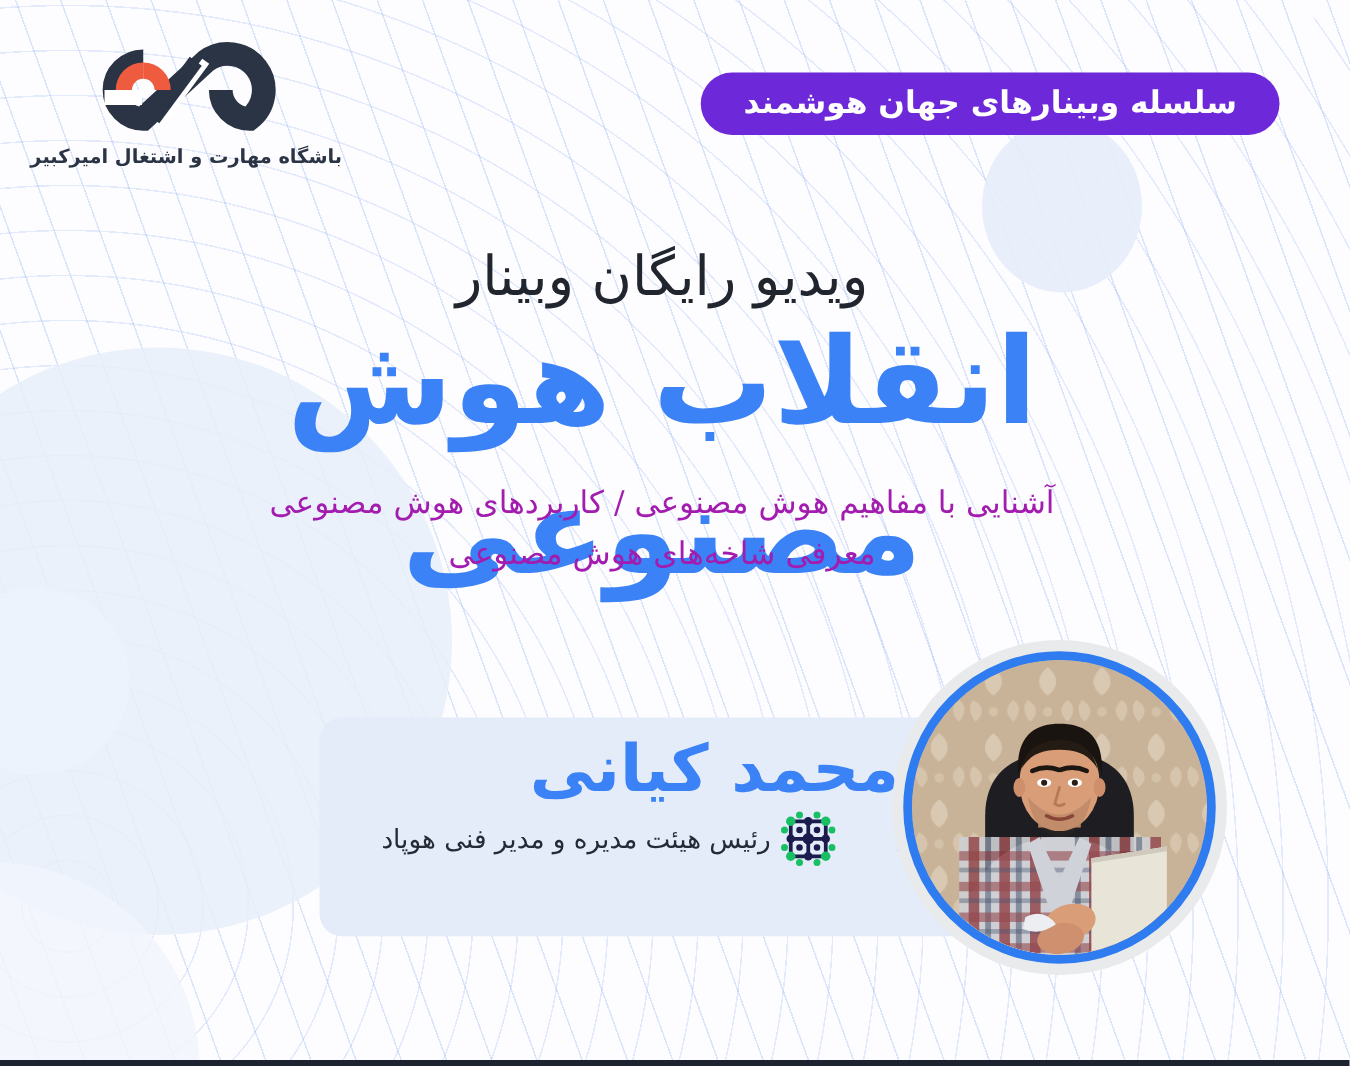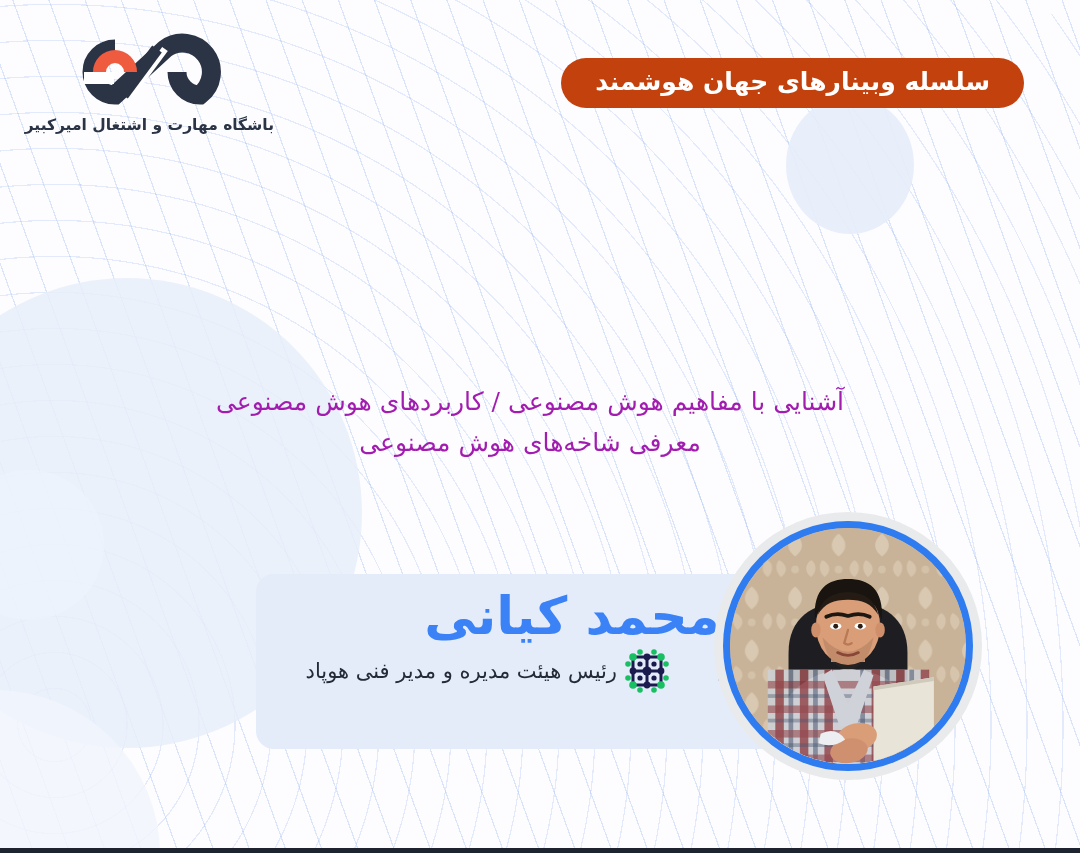--- a/index.html
+++ b/index.html
@@ -100,21 +100,21 @@
     font-weight:bold;
     color:#2b3445;
     letter-spacing:-.2px;
     white-space:nowrap;
   }
 
   
   #series-badge {
     position:absolute;
     right:56px; top:58px;
-    background:#c2410c;
+    background:#6d28d9;
     color:#ffffff;
     border-radius:30px;
     padding:11px 34px 14px;
     font-size:25px;
     font-weight:bold;
     line-height:1;
     white-space:nowrap;
     z-index:6;
   }
 
@@ -246,20 +246,24 @@
       <path d="M88 17 L54 63" stroke="#2b3445" stroke-width="12" fill="none" stroke-linecap="butt"></path>
       <path d="M24 40 A22 22 0 0 1 46 18 L46 31 A9 9 0 0 0 37 40 Z" fill="#ef5b3f"></path>
       <path d="M46 18 A22 22 0 0 1 68 40 L55 40 A9 9 0 0 0 46 31 Z" fill="#ef5b3f"></path>
       <rect x="15" y="40" width="30" height="12" fill="#ffffff"></rect>
     </svg>
     <div class="club-name">باشگاه مهارت و اشتغال امیرکبیر</div>
   </div>
 
   <div id="series-badge">سلسله وبینارهای جهان هوشمند</div>
 
+  <div id="headline">
+    <div class="eyebrow">ویدیو رایگان وبینار</div>
+    <div class="title">انقلاب هوش مصنوعی</div>
+  </div>
 
   <div id="subtitle">
     <div class="line">آشنایی با مفاهیم هوش مصنوعی / کاربردهای هوش مصنوعی</div>
     <div class="line">معرفی شاخه‌های هوش مصنوعی</div>
   </div>
 
   <div id="speaker-card"></div>
 
   <div id="speaker-info">
     <div class="speaker-name">محمد کیانی</div>

